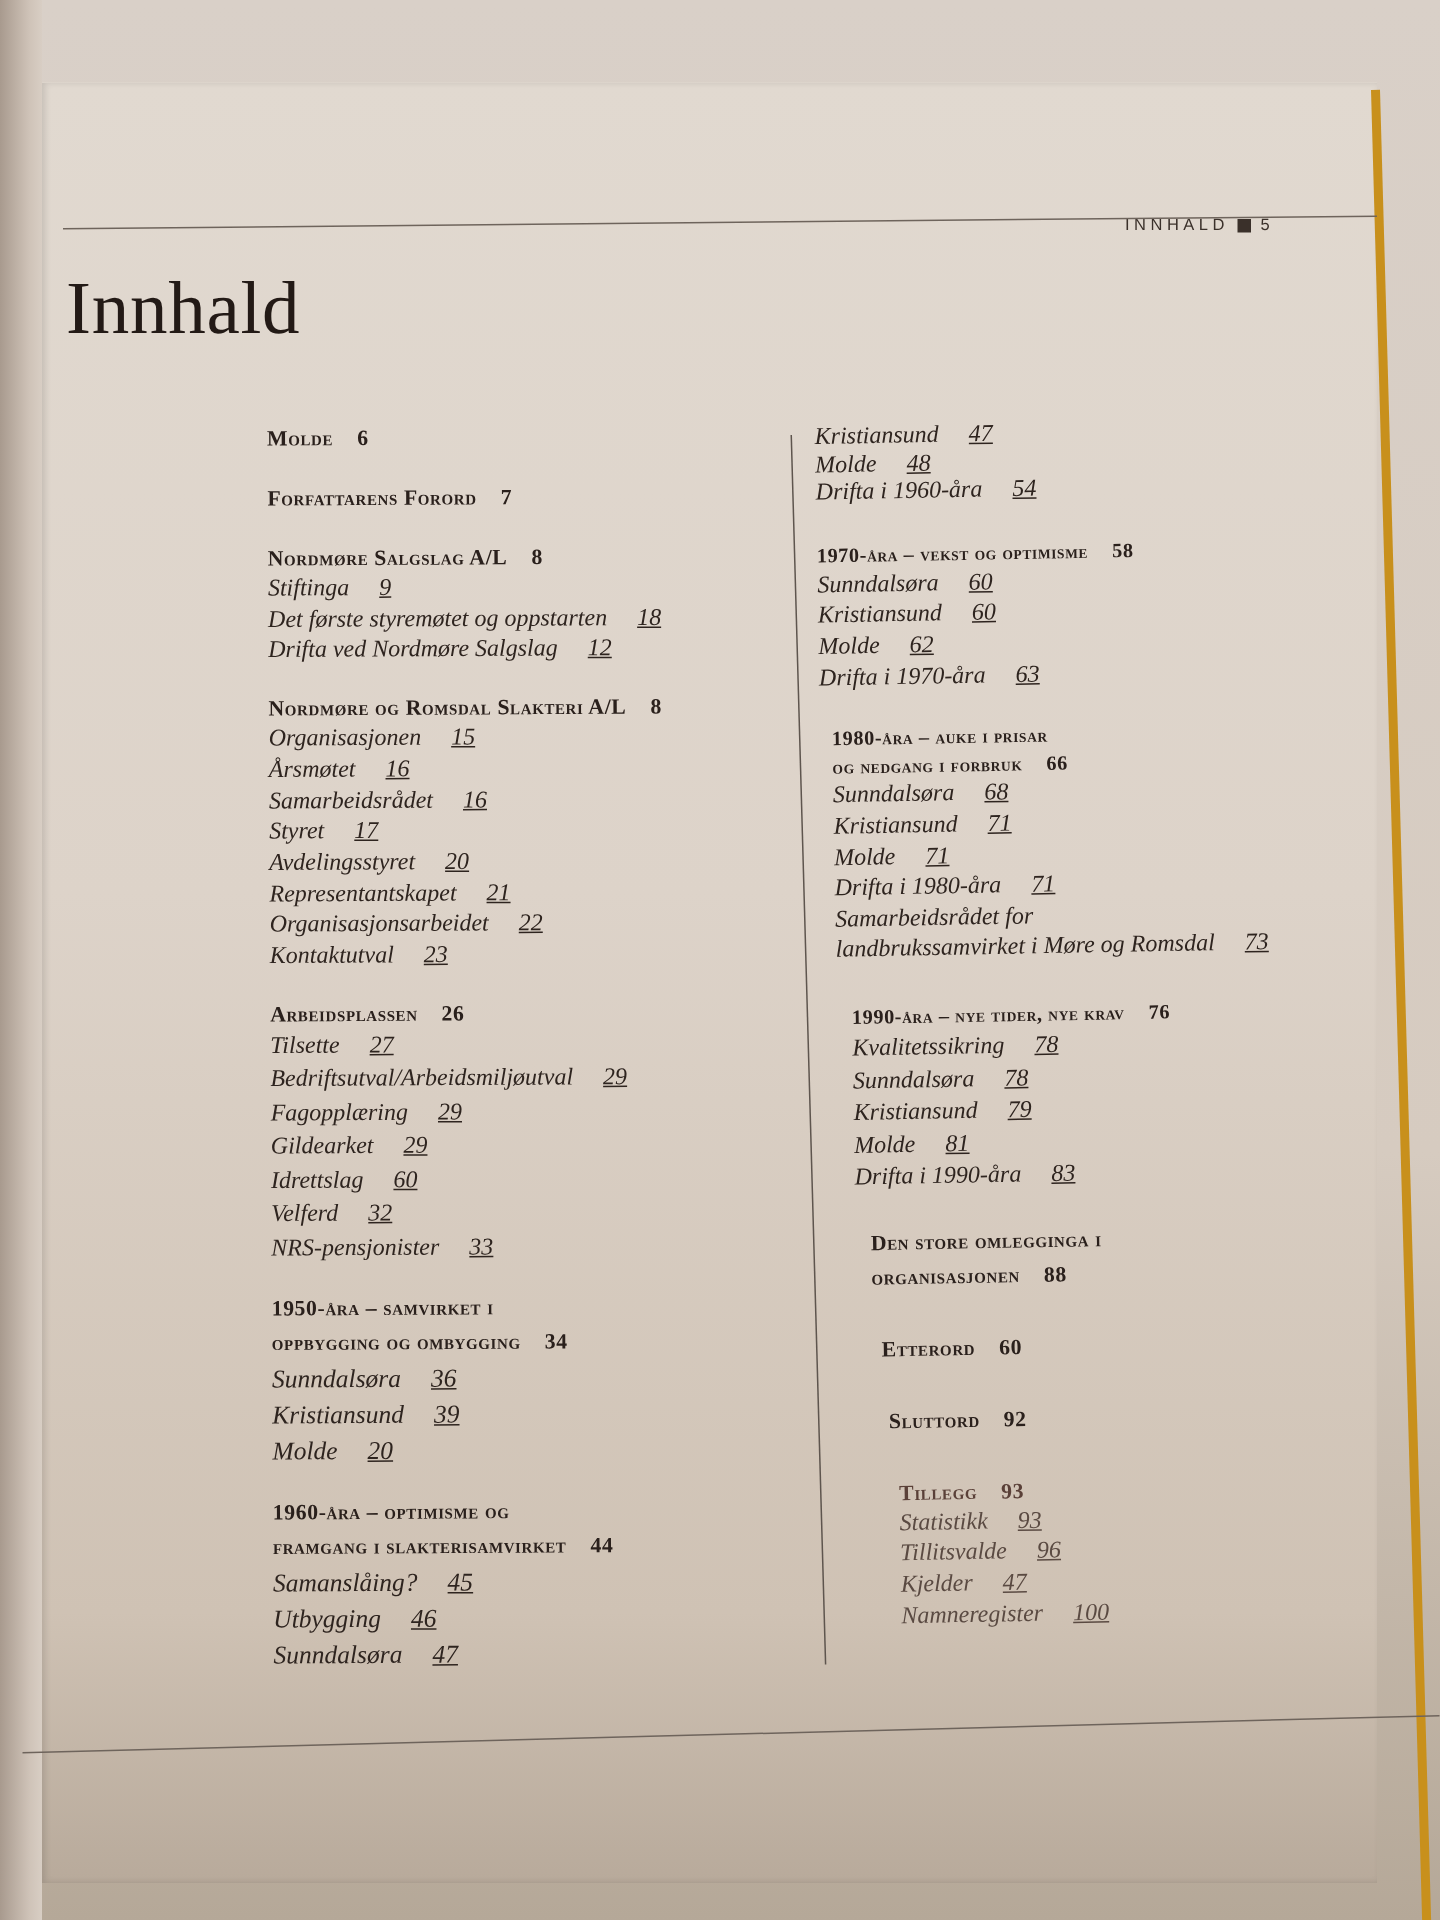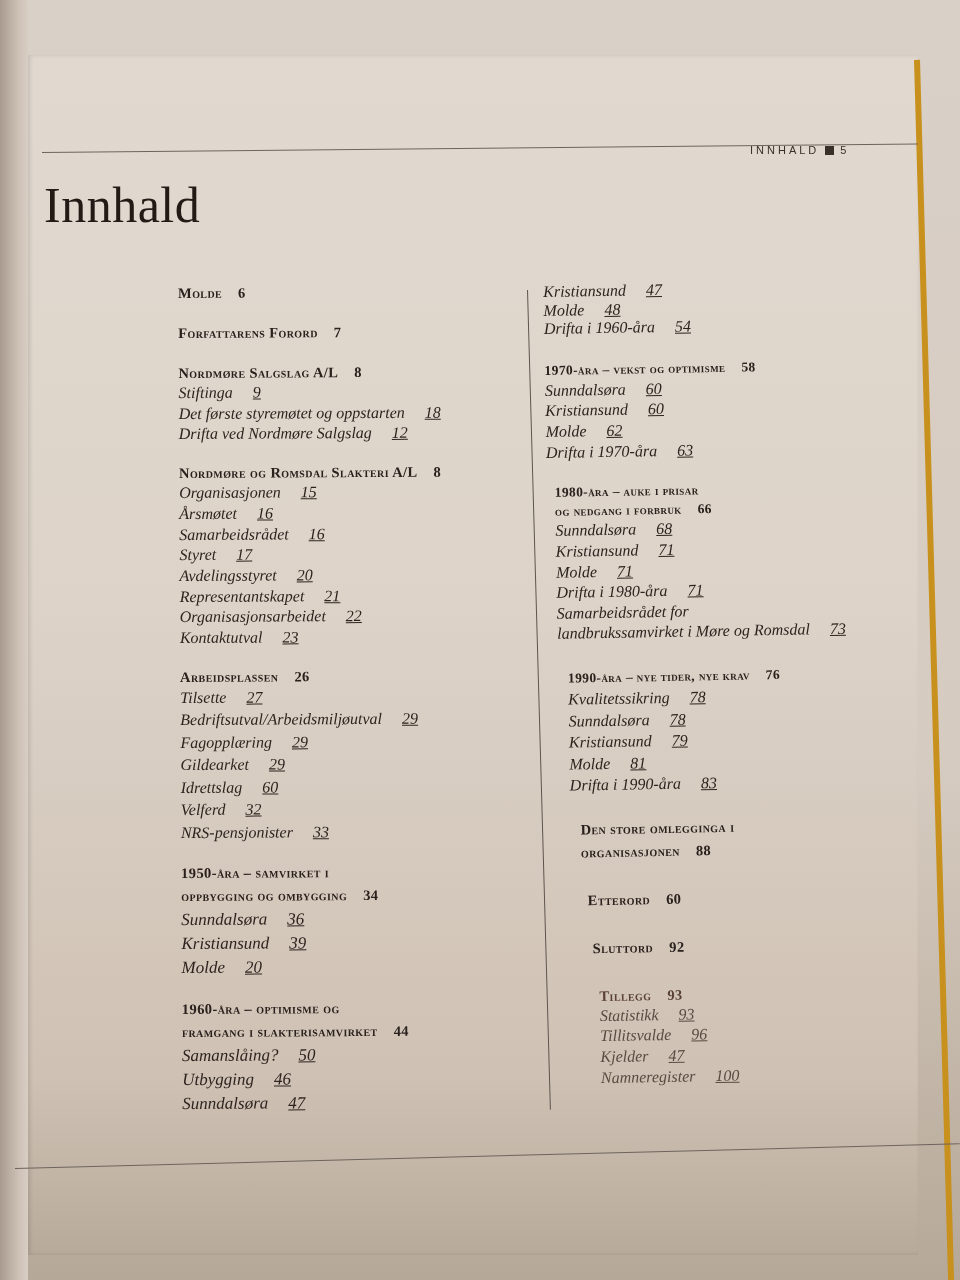--- a/index.html
+++ b/index.html
@@ -131,21 +131,21 @@
     <div class="entry" style="font-size:17px;line-height:24px"><span>Sunndalsøra</span><span class="pg">36</span></div>
     <div class="entry" style="font-size:17px;line-height:24px"><span>Kristiansund</span><span class="pg">39</span></div>
     <div class="entry" style="font-size:17px;line-height:24px"><span>Molde</span><span class="pg">20</span></div>
   </div>
 
   <div class="section">
     <div class="sec-head" style="line-height:23px">
       <div>1960-åra – optimisme og</div>
       <div><span>framgang i slakterisamvirket</span><span class="pg">44</span></div>
     </div>
-    <div class="entry" style="font-size:17px;line-height:24px"><span>Samanslåing?</span><span class="pg">50</span></div>
+    <div class="entry" style="font-size:17px;line-height:24px"><span>Samanslåing?</span><span class="pg">45</span></div>
     <div class="entry" style="font-size:17px;line-height:24px"><span>Utbygging</span><span class="pg">46</span></div>
     <div class="entry" style="font-size:17px;line-height:24px"><span>Sunndalsøra</span><span class="pg">47</span></div>
   </div>
 </div>
 
 <div class="col col-right tilt-right">
 
   <div class="section continue" style="margin-bottom:22px">
     <div class="entry"><span>Kristiansund</span><span class="pg">47</span></div>
     <div class="entry"><span>Molde</span><span class="pg">48</span></div>

